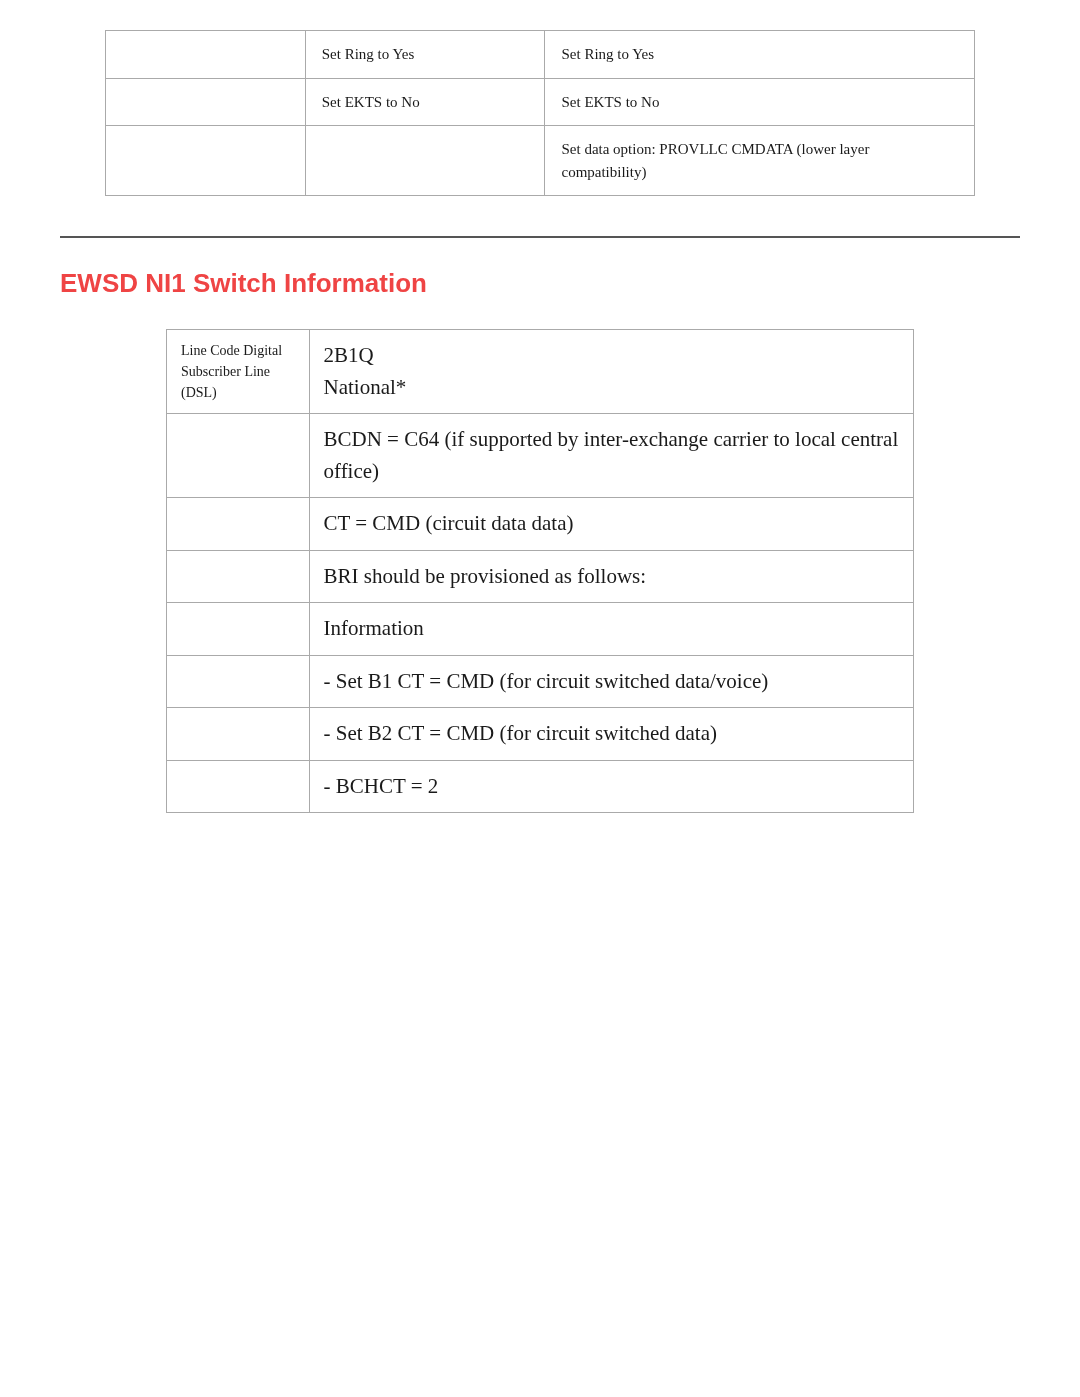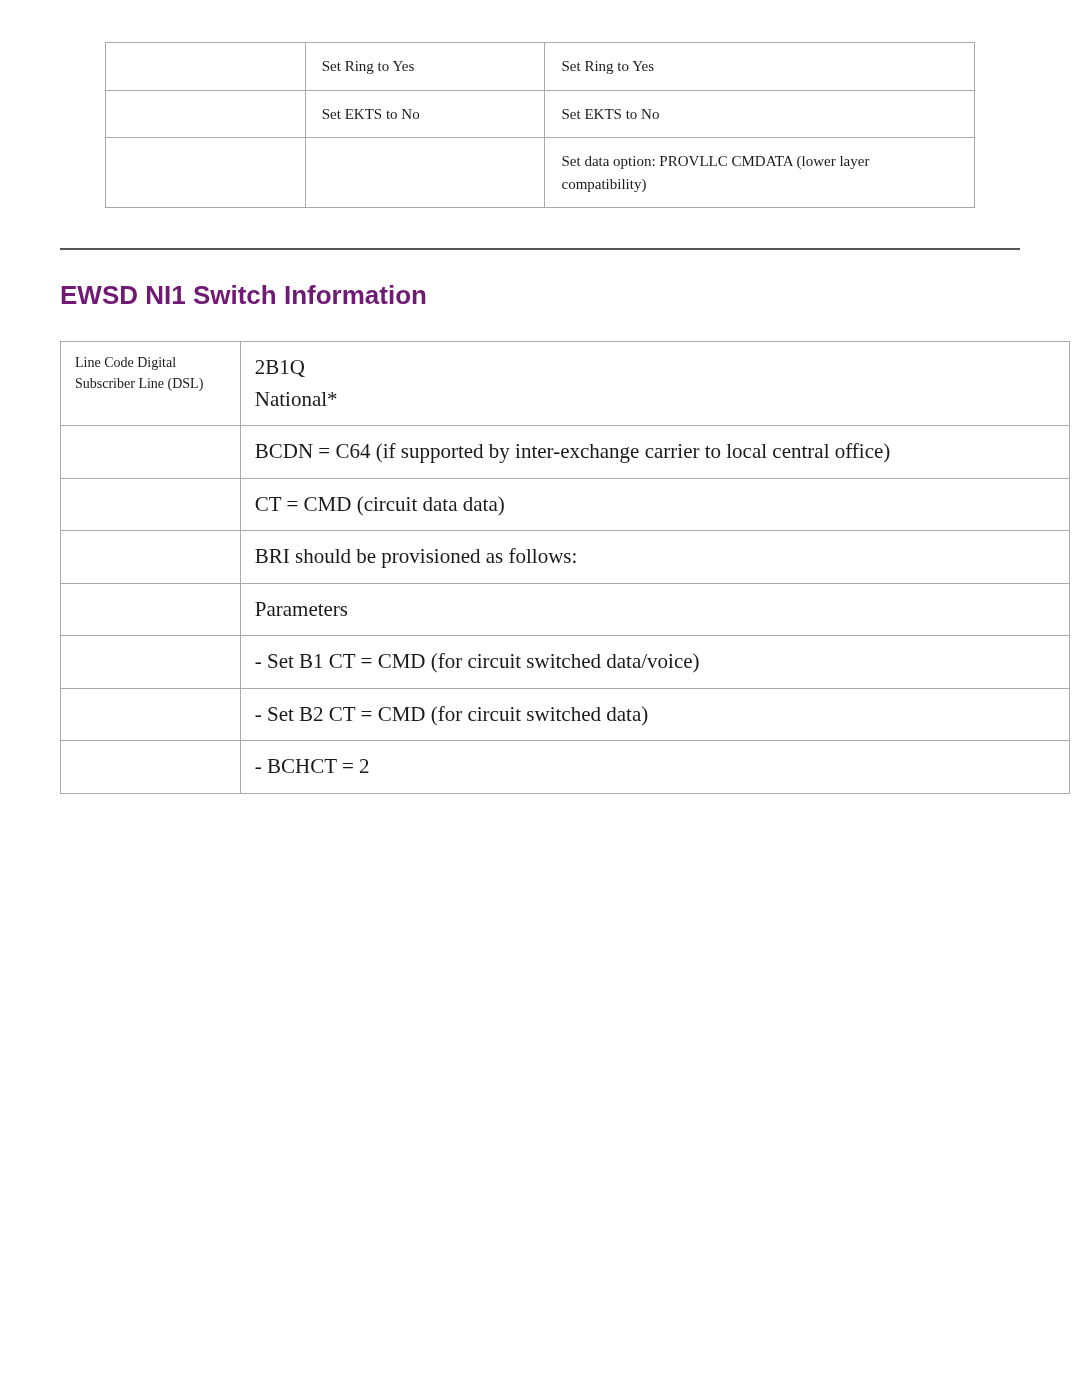--- a/index.html
+++ b/index.html
@@ -18,21 +18,21 @@
       min-height: 1397px;
     }
 
     .top-table-container {
       margin-bottom: 40px;
     }
 
     .top-table {
       border-collapse: collapse;
       width: 870px;
-      margin: 12px auto;
+      margin: 0 auto;
       border: 1px solid #aaa;
     }
 
     .top-table td {
       border: 1px solid #aaa;
       padding: 12px 16px;
       vertical-align: top;
       font-size: 15px;
       line-height: 1.5;
     }
@@ -52,31 +52,31 @@
     .divider {
       border: none;
       border-top: 2px solid #555;
       margin: 30px 0 30px 0;
     }
 
     .section-title {
       font-family: Arial, Helvetica, sans-serif;
       font-size: 26px;
       font-weight: bold;
-      color: #701a75;
+      color: #ef4444;
       margin-bottom: 30px;
     }
 
     .main-table-container {
       margin: 0 auto;
     }
 
     .main-table {
       border-collapse: collapse;
-      width: 1010px;
+      width: 748px;
       margin: 0 auto;
       border: 1px solid #aaa;
     }
 
     .main-table td {
       border: 1px solid #aaa;
       padding: 10px 14px;
       vertical-align: top;
       font-size: 21px;
       line-height: 1.5;
@@ -149,21 +149,21 @@
       </tr>
 
 
       <tr>
         <td class="empty-label"></td>
         <td class="value-cell">BRI should be provisioned as follows:</td>
       </tr>
 
       <tr>
         <td class="empty-label"></td>
-        <td class="value-cell">Parameters</td>
+        <td class="value-cell">Information</td>
       </tr>
 
       <tr>
         <td class="empty-label"></td>
         <td class="value-cell">- Set B1 CT = CMD (for circuit switched data/voice)</td>
       </tr>
 
       <tr>
         <td class="empty-label"></td>
         <td class="value-cell">- Set B2 CT = CMD (for circuit switched data)</td>

